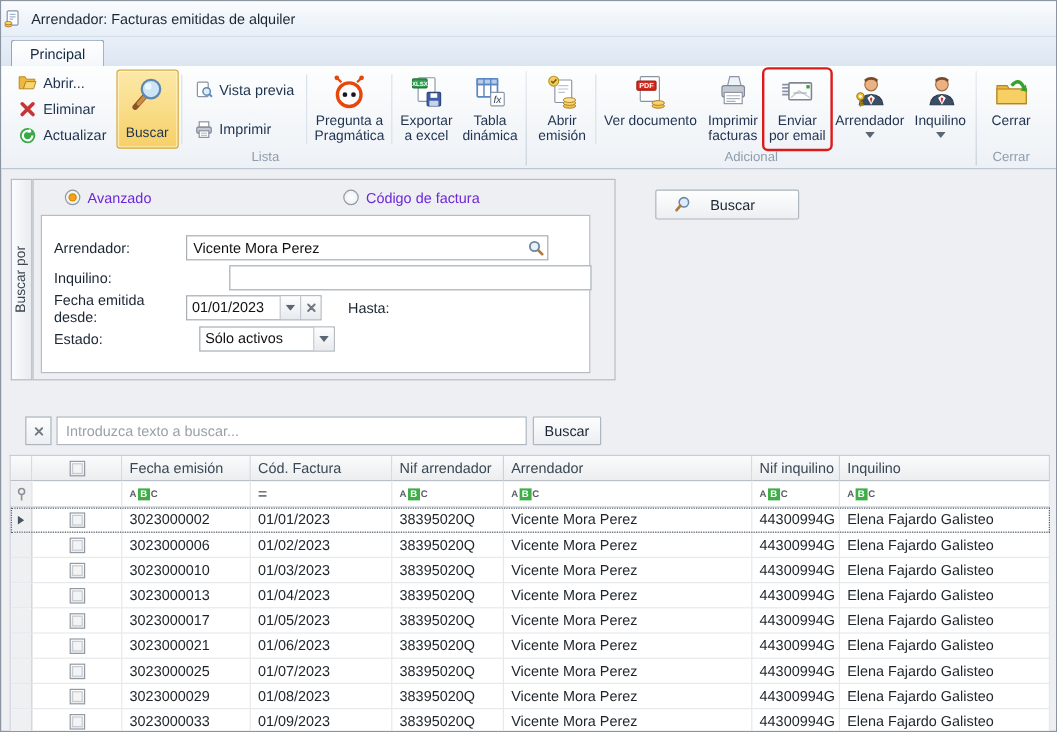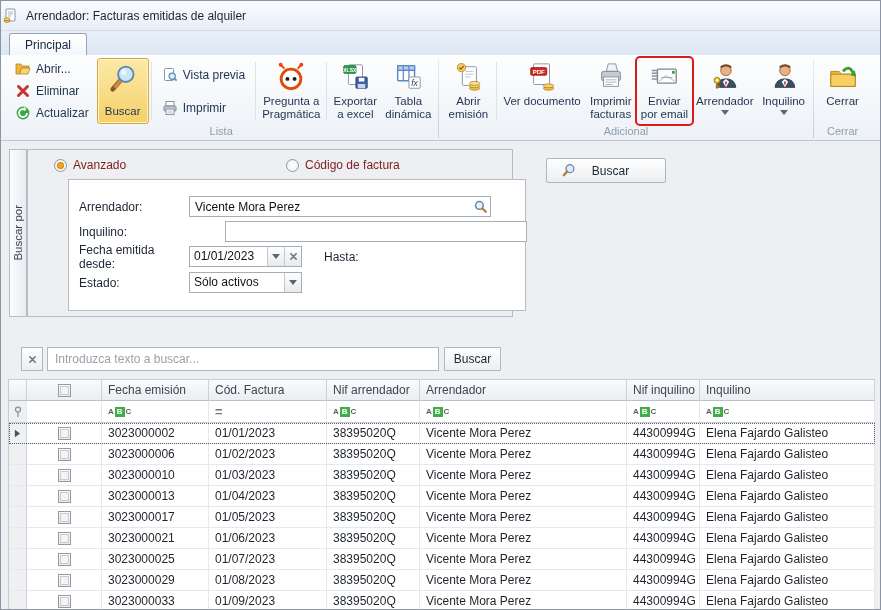--- a/index.html
+++ b/index.html
@@ -41,26 +41,26 @@
     border:1px solid #d8a938; box-shadow:inset 0 0 0 1px #fdf3cf; justify-content:space-between; padding-bottom:5px; }
   .rb-large.annotated { outline:2px solid #dc1a1a; outline-offset:0; }
   .rb-dd { margin-top:2px; width:8px; height:5px; display:inline-flex; }
   
   .side-tab { position:absolute; left:8px; top:148px; width:18px; height:168px;
     border:1px solid #b6bcc3; background:linear-gradient(90deg,#fbfcfd,#e8ecf0);
     display:flex; align-items:center; justify-content:center; }
   .side-tab span { writing-mode:vertical-rl; transform:rotate(180deg); font-size:11.5px; color:#3c4650; }
   .search-panel { position:absolute; left:26px; top:148px; width:486px; height:168px;
     border:1px solid #b6bcc3; background:#edeff2; }
-  .radio-opt { position:absolute; display:flex; gap:6px; align-items:flex-end; font-size:12px; color:#7f1d1d; }
+  .radio-opt { position:absolute; display:flex; gap:6px; align-items:flex-start; font-size:12px; color:#6d28d9; }
   .radio { width:13px; height:13px; border-radius:50%; border:1px solid #8e99a5;
     background:radial-gradient(#ffffff,#e8ecf0); display:flex; align-items:center; justify-content:center; }
   .radio.sel::after { content:''; width:5px; height:5px; border-radius:50%;
     background:#f6a21a; box-shadow:0 0 0 1px #d18a00; }
-  .inner-box { position:absolute; left:40px; top:29px; width:458px; height:132px;
+  .inner-box { position:absolute; left:6px; top:29px; width:458px; height:132px;
     background:#fff; border:1px solid #b6bcc3; }
   .f-row { position:absolute; left:10px; display:flex; align-items:center; height:21px; }
   .f-lbl { width:110px; font-size:12px; color:#1c2633; }
   .input-wrap { position:relative; }
   .text-input { width:302px; height:21px; border:1px solid #a6adb5; font-size:12px;
     padding:2px 22px 2px 5px; color:#111; outline:none; background:#fff; }
   .lookup-btn { position:absolute; right:3px; top:3px; width:15px; height:15px; display:flex; }
   .combo { display:flex; width:113px; height:21px; border:1px solid #a6adb5; background:#fff; }
   .combo-txt { flex:1; font-size:12px; padding:2px 4px; color:#111; overflow:hidden; white-space:nowrap; }
   .combo-btn { width:17px; border-left:1px solid #c2c8cf; background:linear-gradient(#fefefe,#e7eaee);
@@ -429,21 +429,21 @@
               </svg>
             </span>
           <span class="combo-btn xseg">
               <svg viewBox="0 0 10 10">
                 <path d="M2 2l6 6M8 2 2 8" stroke="#6f7780" stroke-width="1.8" stroke-linecap="round"></path>
               </svg>
             </span>
         </span>
         <span class="hasta-lbl">Hasta:</span>
       </div>
-      <div class="f-row" style="top:92px;">
+      <div class="f-row" style="top:92px;gap:11px;">
         <span class="f-lbl">Estado:</span>
         <span class="combo">
           <span class="combo-txt">Sólo activos</span>
           <span class="combo-btn">
               <svg viewBox="0 0 8 5">
                 <path d="M0 0h8L4 5z" fill="#5a6673"></path>
               </svg>
             </span>
         </span>
       </div>

